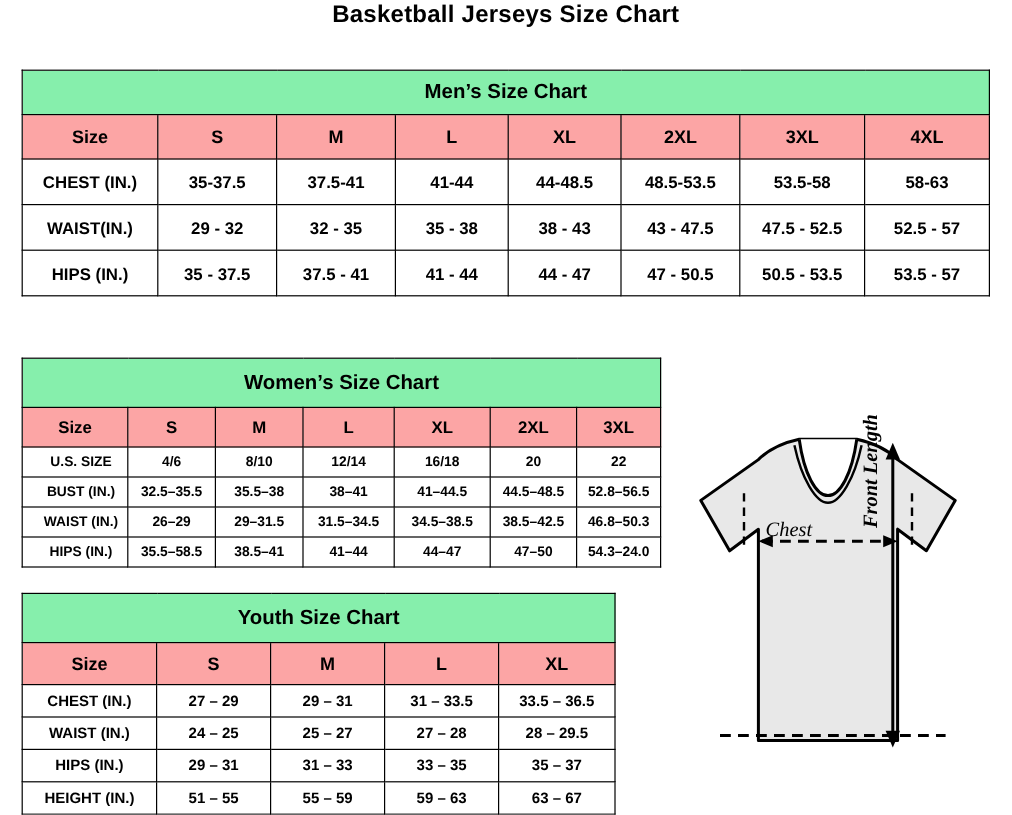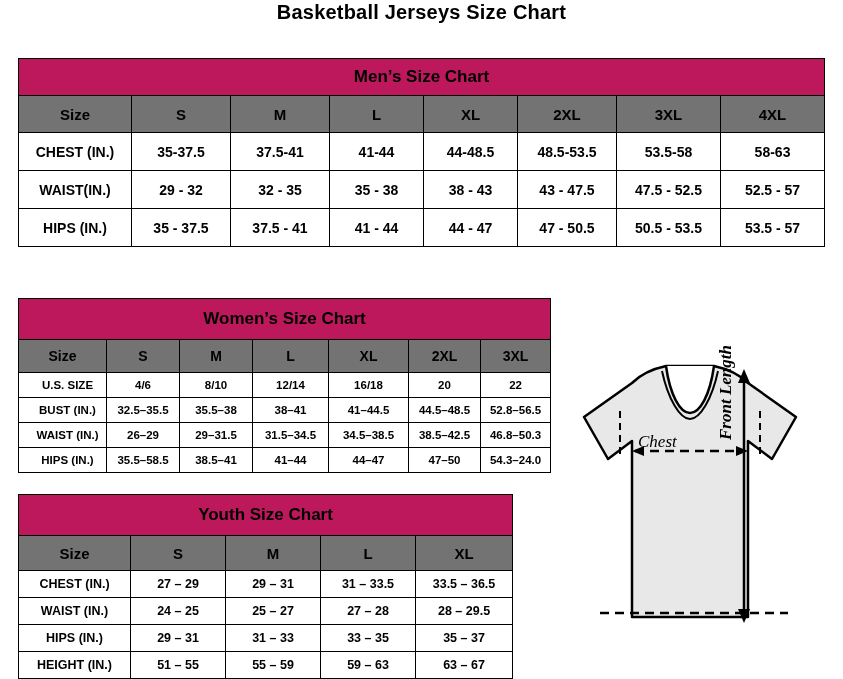--- a/index.html
+++ b/index.html
@@ -31,27 +31,27 @@
     border: 1.5px solid #000000;
   }
   th, td {
     text-align: center;
     vertical-align: middle;
     font-weight: bold;
     background: #ffffff;
     padding: 0;
   }
   .chart-head {
-    background: #be185d;
+    background: #86efac;
     font-size: 17px;
     font-weight: bold;
     height: 36px;
   }
   .hdr-row td {
-    background: #737373;
+    background: #fca5a5;
     font-size: 15px;
     height: 36px;
   }
 
   
   #mens-table {
     position: absolute;
     left: 18px;
     top: 58px;
     width: 806px;

